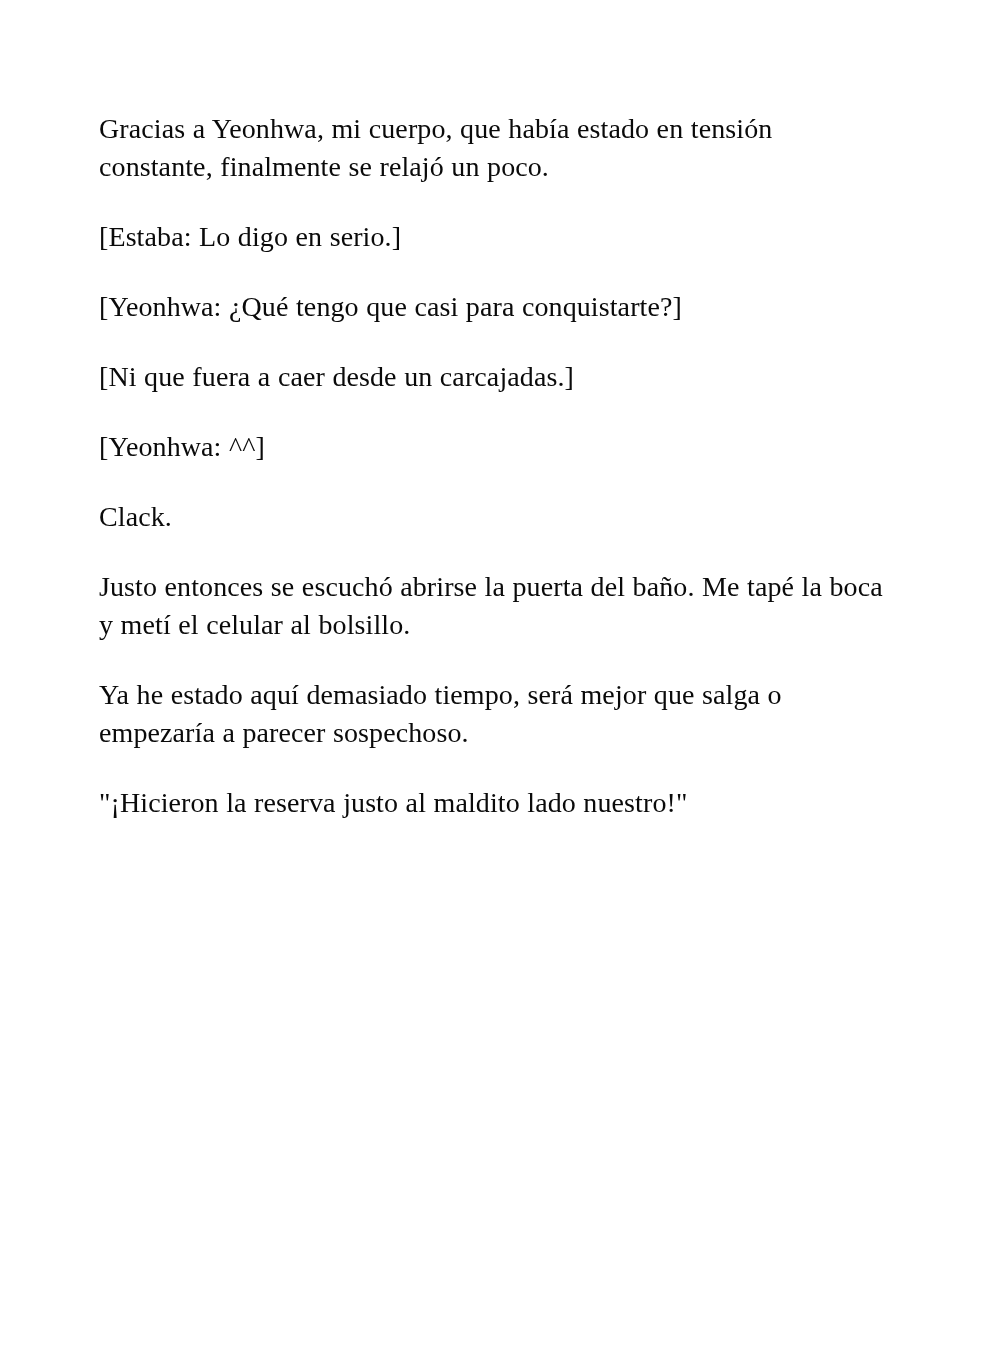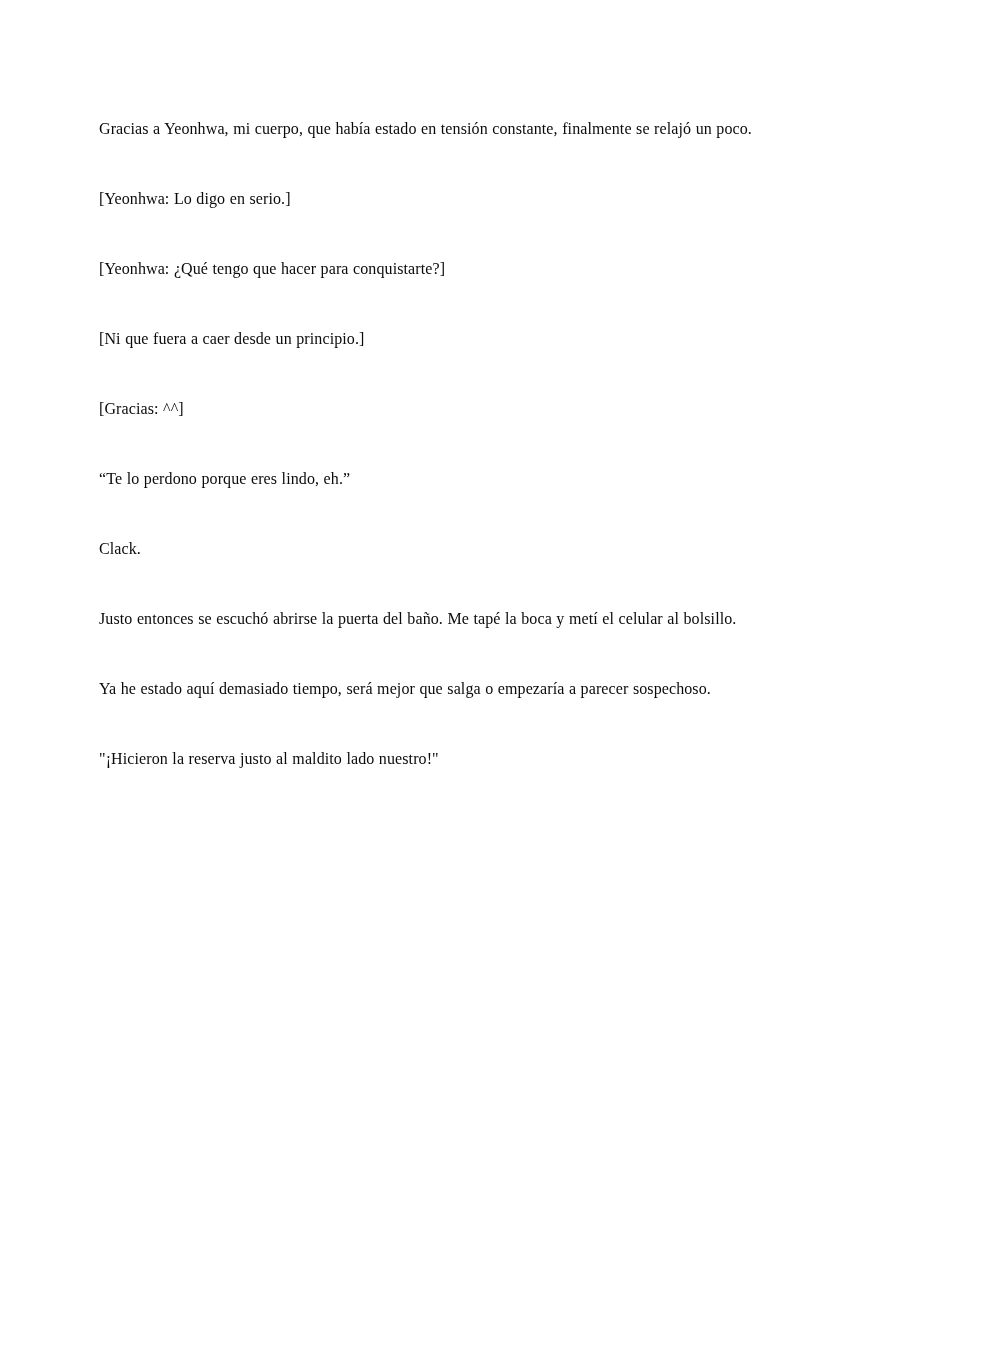--- a/index.html
+++ b/index.html
@@ -23,40 +23,39 @@
     overflow: hidden;
   }
   .content {
     position: absolute;
     left: 99px;
     top: 110px;
     width: 792px;
   }
   .para {
     margin: 0 0 32px 0;
-    font-size: 16px;
+    font-size: 28px;
     line-height: 38px;
     text-align: left;
     color: #0a0a0a;
     letter-spacing: 0.1px;
     word-spacing: 0.4px;
   }
   .para:last-child {
     margin-bottom: 0;
   }
 </style>
 </head>
 <body>
 
 <div class="page">
   <div class="content">
     <p class="para">Gracias a Yeonhwa, mi cuerpo, que había estado en tensión constante, finalmente se relajó un poco.</p>
-    <p class="para">[Yeonhwa: Lo digo en serio.]</p>
-    <p class="para">[Yeonhwa: ¿Qué tengo que hacer para conquistarte?]</p>
-    <p class="para">[Ni que fuera a caer desde un principio.]</p>
-    <p class="para">[Gracias: ^^]</p>
-    <p class="para">“Te lo perdono porque eres lindo, eh.”</p>
+    <p class="para">[Estaba: Lo digo en serio.]</p>
+    <p class="para">[Yeonhwa: ¿Qué tengo que casi para conquistarte?]</p>
+    <p class="para">[Ni que fuera a caer desde un carcajadas.]</p>
+    <p class="para">[Yeonhwa: ^^]</p>
     <p class="para">Clack.</p>
     <p class="para">Justo entonces se escuchó abrirse la puerta del baño. Me tapé la boca y metí el celular al bolsillo.</p>
     <p class="para">Ya he estado aquí demasiado tiempo, será mejor que salga o empezaría a parecer sospechoso.</p>
     <p class="para">"¡Hicieron la reserva justo al maldito lado nuestro!"</p>
   </div>
 </div>
 
 </body></html>

